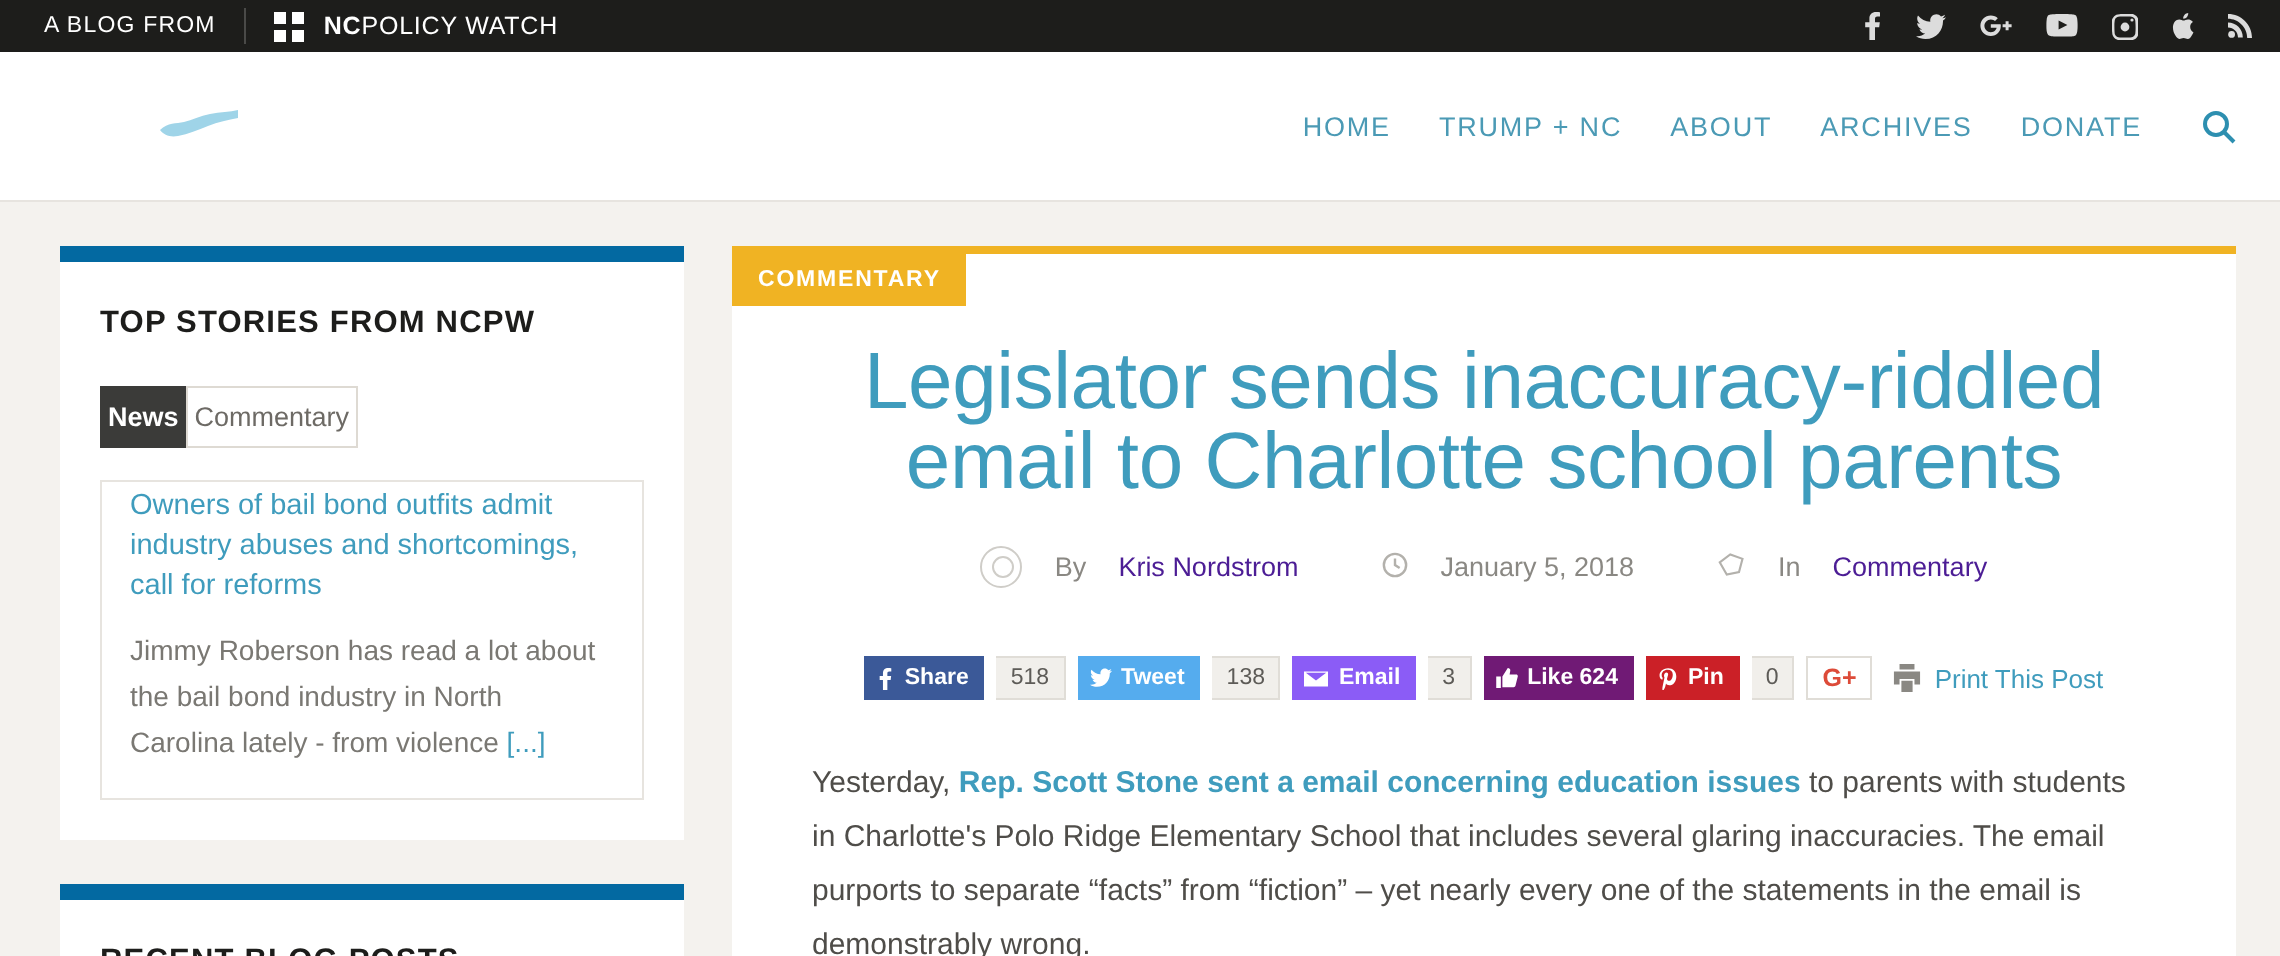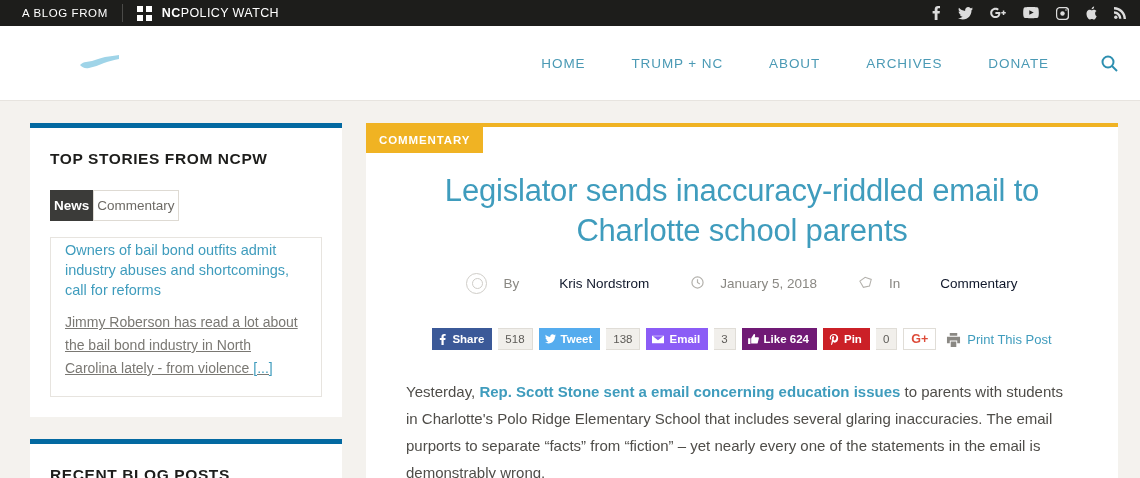--- a/index.html
+++ b/index.html
@@ -66,21 +66,21 @@
     font-weight: bold;
     letter-spacing: -0.3px;
     color: #1d1d1b;
     white-space: nowrap;
   }
   .logo-text .light { font-weight: normal; }
   .nav {
     margin-left: auto;
     display: flex;
     align-items: center;
-    gap: 46px;
+    gap: 24px;
   }
   .nav-item {
     font-size: 13.5px;
     letter-spacing: 0.9px;
     color: #4b9ab5;
     text-transform: uppercase;
     cursor: pointer;
     white-space: nowrap;
   }
   .nav-search { color: #2d8fb0; display: flex; align-items: center; cursor: pointer; margin-left: 6px;}
@@ -91,21 +91,21 @@
     display: flex;
     padding: 22px 22px 0 30px;
     gap: 24px;
     align-items: flex-start;
   }
 
   
   .sidebar { width: 312px; flex: none; }
   .widget {
     background: #ffffff;
-    border-top: 5px solid #0369a1;
+    border-top: 8px solid #0369a1;
     padding: 22px 20px 20px 20px;
     margin-bottom: 22px;
   }
   .widget-title {
     font-size: 15.5px;
     font-weight: bold;
     letter-spacing: 0.6px;
     color: #1d1d1b;
     text-transform: uppercase;
     margin: 0 0 22px 0;
@@ -134,21 +134,20 @@
     line-height: 20px;
     color: #3f9cbd;
     margin: 0 0 11px 0;
     cursor: pointer;
   }
   .story-excerpt {
     font-size: 14px;
     line-height: 23px;
     color: #7a7873;
     margin: 0;
-    text-decoration: underline;
   }
   .story-excerpt .more { color: #3f9cbd; cursor: pointer; }
 
   
   .main {
     flex: 1;
     background: #ffffff;
     border-top: 4px solid #f0b323;
     padding: 0 40px 30px 40px;
     min-height: 360px;
@@ -161,21 +160,21 @@
     font-size: 11.5px;
     font-weight: bold;
     letter-spacing: 0.9px;
     padding: 7px 13px;
     text-transform: uppercase;
     margin-left: -40px;
     position: relative;
     top: 0;
   }
   .post-title {
-    font-size: 31px;
+    font-size: 40px;
     line-height: 40px;
     font-weight: normal;
     color: #3f9cbd;
     text-align: center;
     margin: 18px 0 0 0;
     letter-spacing: -0.2px;
   }
   .meta {
     display: flex;
     justify-content: center;
@@ -191,21 +190,21 @@
     display: inline-block;
     position: relative;
     background: #fff;
   }
   .meta .avatar::after {
     content: "";
     position: absolute; left: 5px; top: 4px;
     width: 9px; height: 9px; border-radius: 50%;
     border: 1px solid #cfcdc8;
   }
-  .meta a { color: #0f172a; text-decoration: none; cursor: pointer; margin-left: 24px; }
+  .meta a { color: #4c1d95; text-decoration: none; cursor: pointer; }
   .meta-sep { width: 10px; }
   .meta .mini-icon { color: #b3b1ac; font-size: 13px; }
 
   
   .share-row {
     display: flex;
     align-items: center;
     justify-content: center;
     gap: 6px;
     margin-top: 34px;
@@ -239,21 +238,21 @@
   .sb-tw { background: #55acee; }
   .sb-em { background: #8b5cf6; text-align: center; }
   .sb-like { background: #701a75; }
   .sb-pin { background: #cb2027; }
   .sb-gplus {
     background: #ffffff; color: #dd4b39;
     border: 1px solid #e0ddd7;
     padding: 0 7px; font-weight: bold; font-size: 12.5px;
   }
   .print-link {
-    display: inline-flex; align-items: flex-end; gap: 6px;
+    display: inline-flex; align-items: flex-start; gap: 6px;
     font-size: 13px; color: #3f9cbd; cursor: pointer; margin-left: 4px;
   }
   .print-link svg { fill: #8a8883; }
   .share-btn svg { fill: #ffffff; display: block; }
 
   
   .post-body {
     margin-top: 28px;
     font-size: 15px;
     line-height: 27px;

